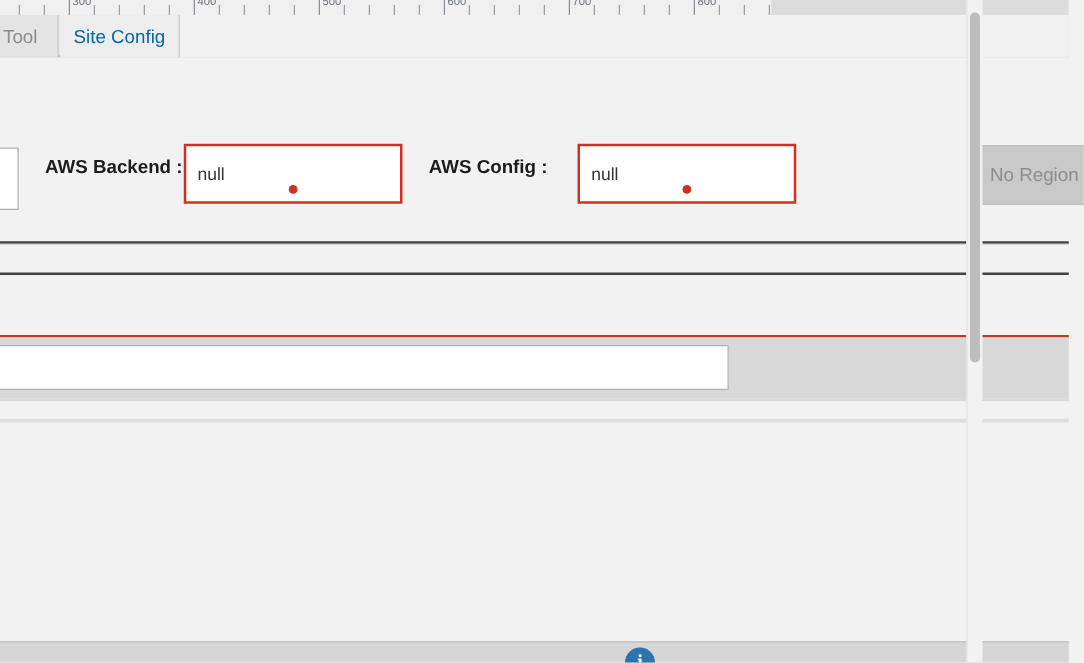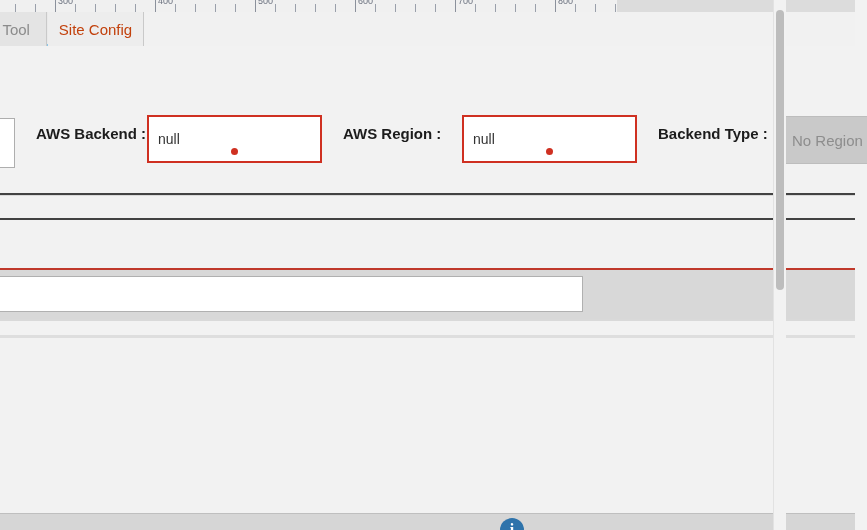--- a/index.html
+++ b/index.html
@@ -87,21 +87,21 @@
     left: -35px;
     width: 82px;
     background: #e4e4e4;
     color: #8b8b8b;
     padding-left: 10px;
   }
   .tab.active {
     left: 48px;
     width: 96px;
     background: #ededed;
-    color: #c2410c;
+    color: #0369a1;
     border-right: 1px solid #c9c9c9;
   }
   .tabstrip-rest {
     position: absolute;
     left: 144px; top: 0;
     right: 0; height: 34px;
     background: #f1f1f1;
   }
 
   
@@ -322,27 +322,26 @@
       <div class="text-input plain" style="left:-18px; top:22px; width:33px; height:50px;">
         <span></span>
       </div>
 
       <div class="field-label" style="left:36px;">AWS Backend :</div>
       <div class="text-input error" style="left:147px; width:175px; top:19px; height:48px;">
         <span>null</span>
         <span class="err-dot" style="left:82px;"></span>
       </div>
 
-      <div class="field-label" style="left:343px;">AWS Region :</div>
+      <div class="field-label" style="left:343px;">AWS Config :</div>
       <div class="text-input error" style="left:462px; width:175px; top:19px; height:48px;">
         <span>null</span>
         <span class="err-dot" style="left:82px;"></span>
       </div>
 
-      <div class="field-label" style="left:658px;">Backend Type :</div>
       <div class="disabled-input" style="left:782px; width:90px; top:20px; height:48px;">
         <span>No Region</span>
       </div>
     </div>
 
     <div class="sep-dark" style="top:147px; height:2px;"></div>
     <div class="sep-light" style="top:149px; height:1px;"></div>
     <div class="sep-dark" style="top:172px; height:2px;"></div>
 
     <div class="sep-red" style="top:222px;"></div>

